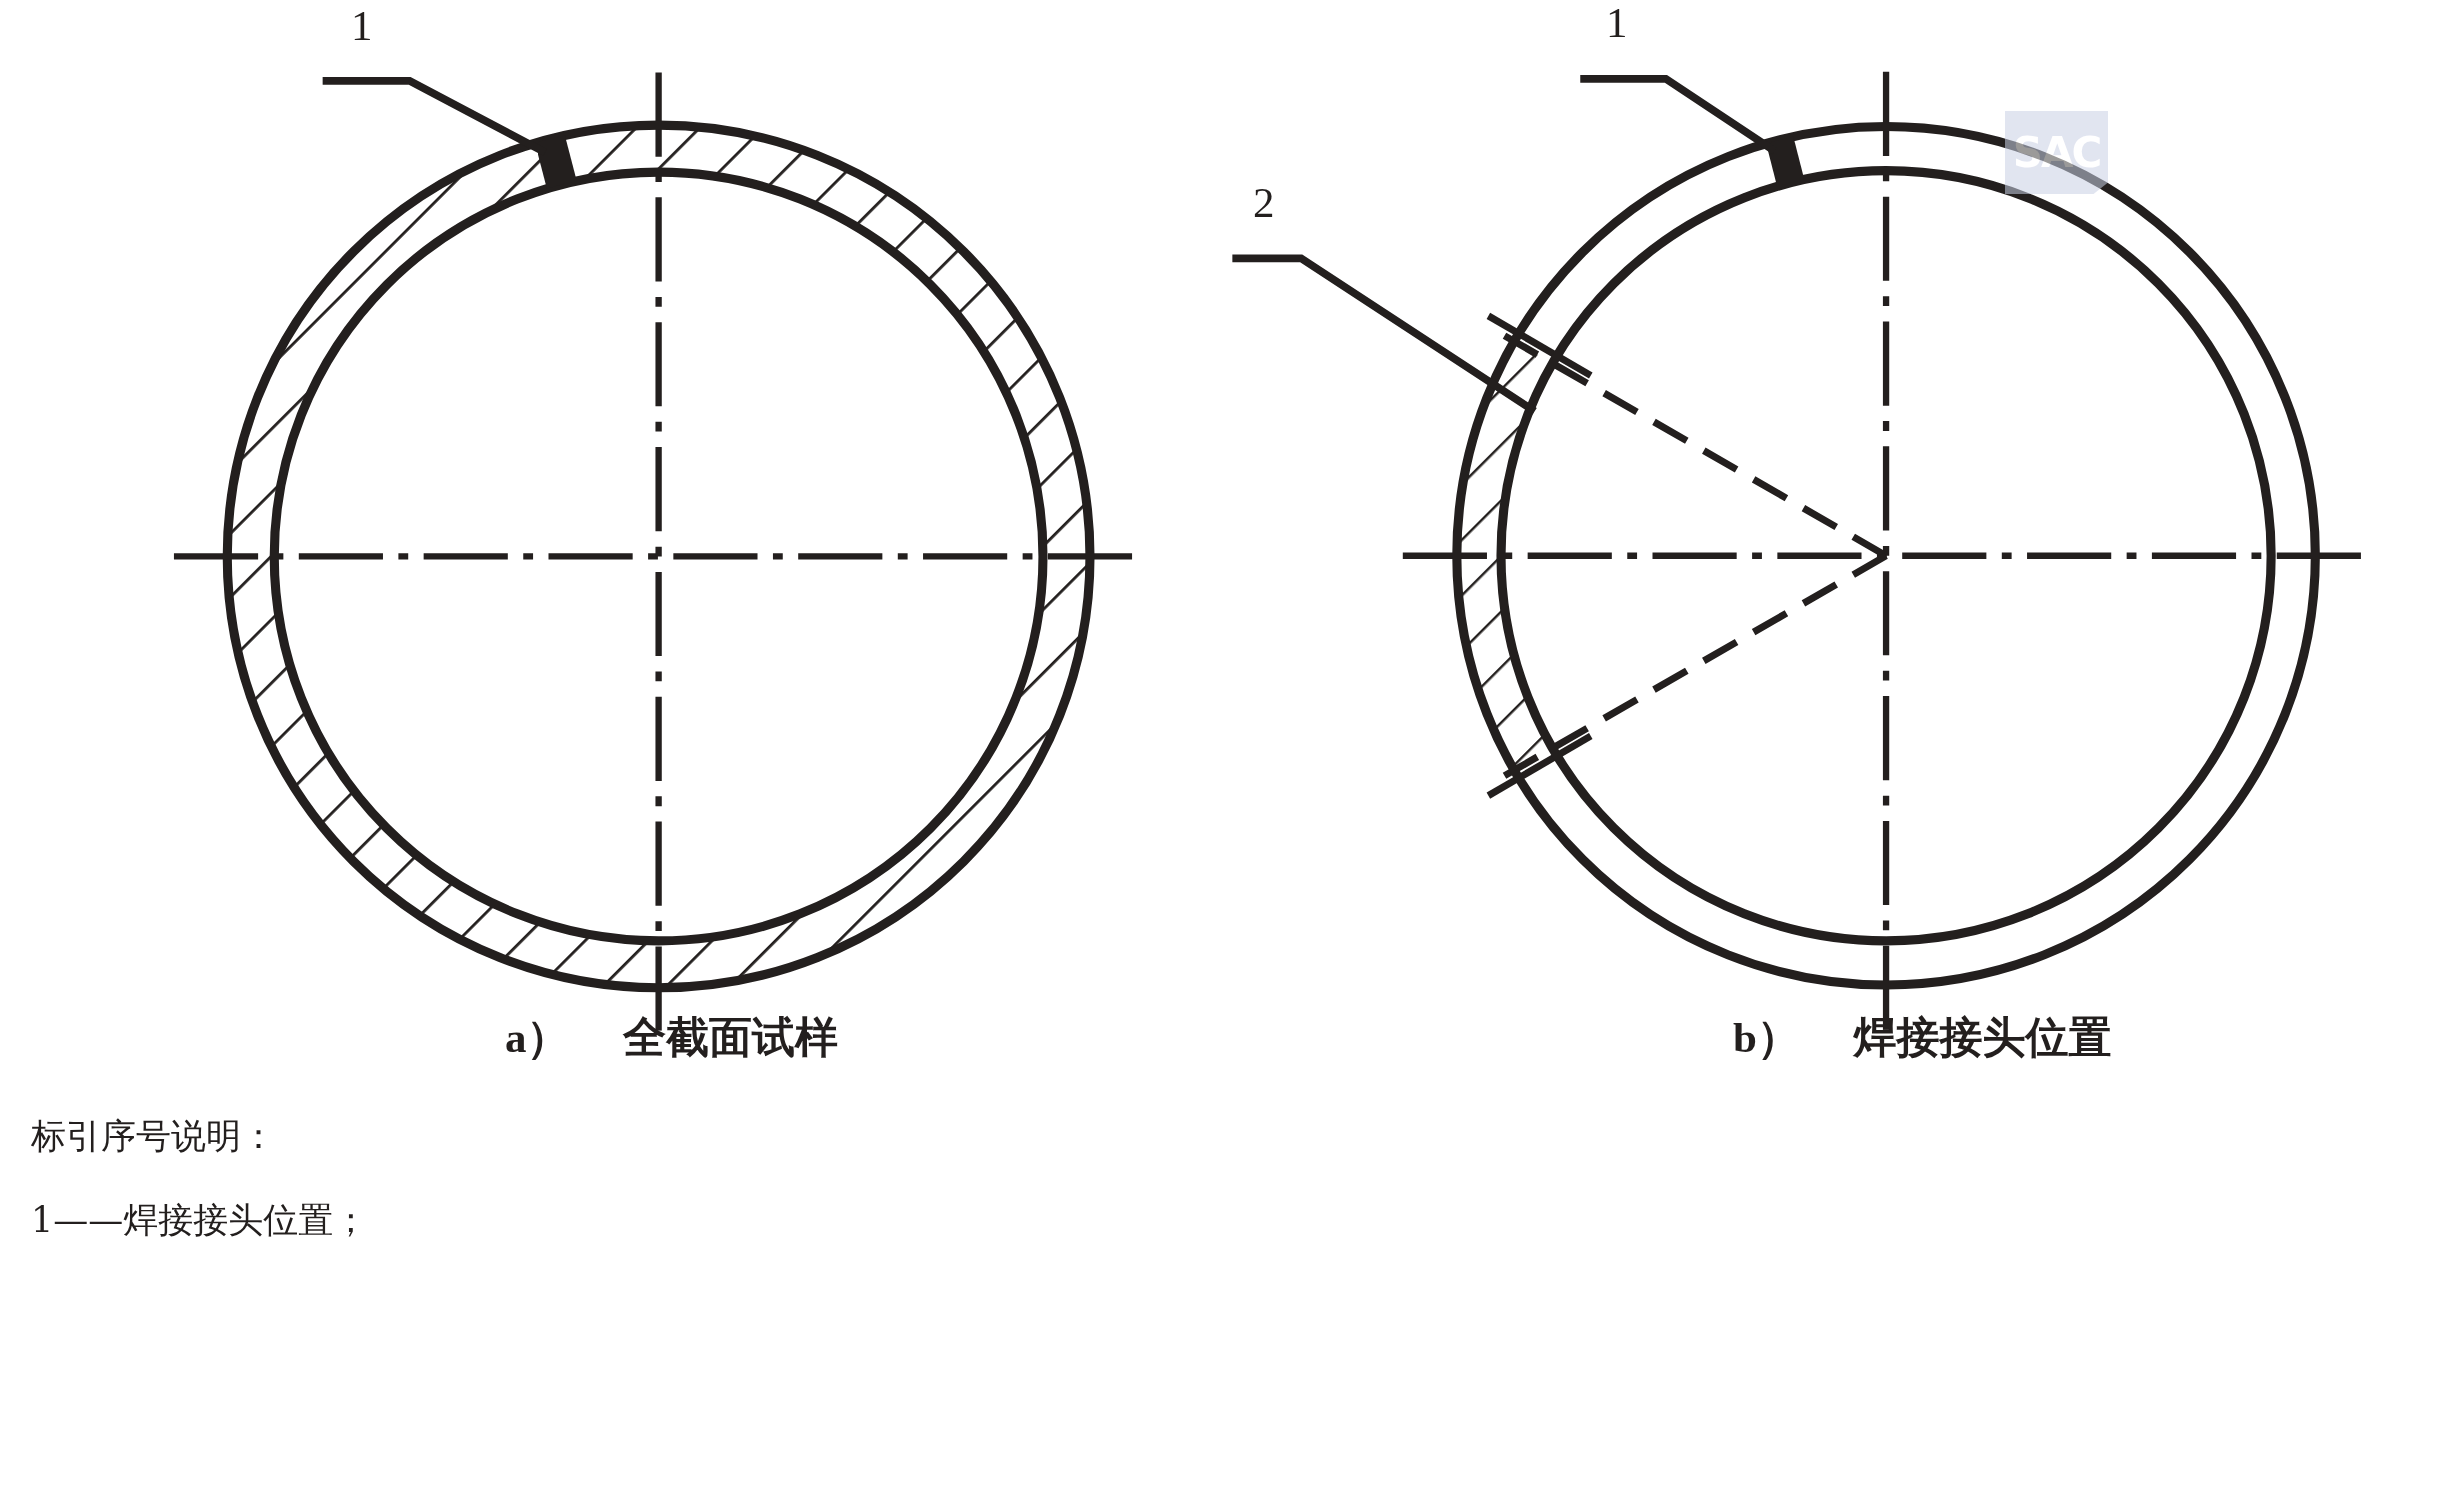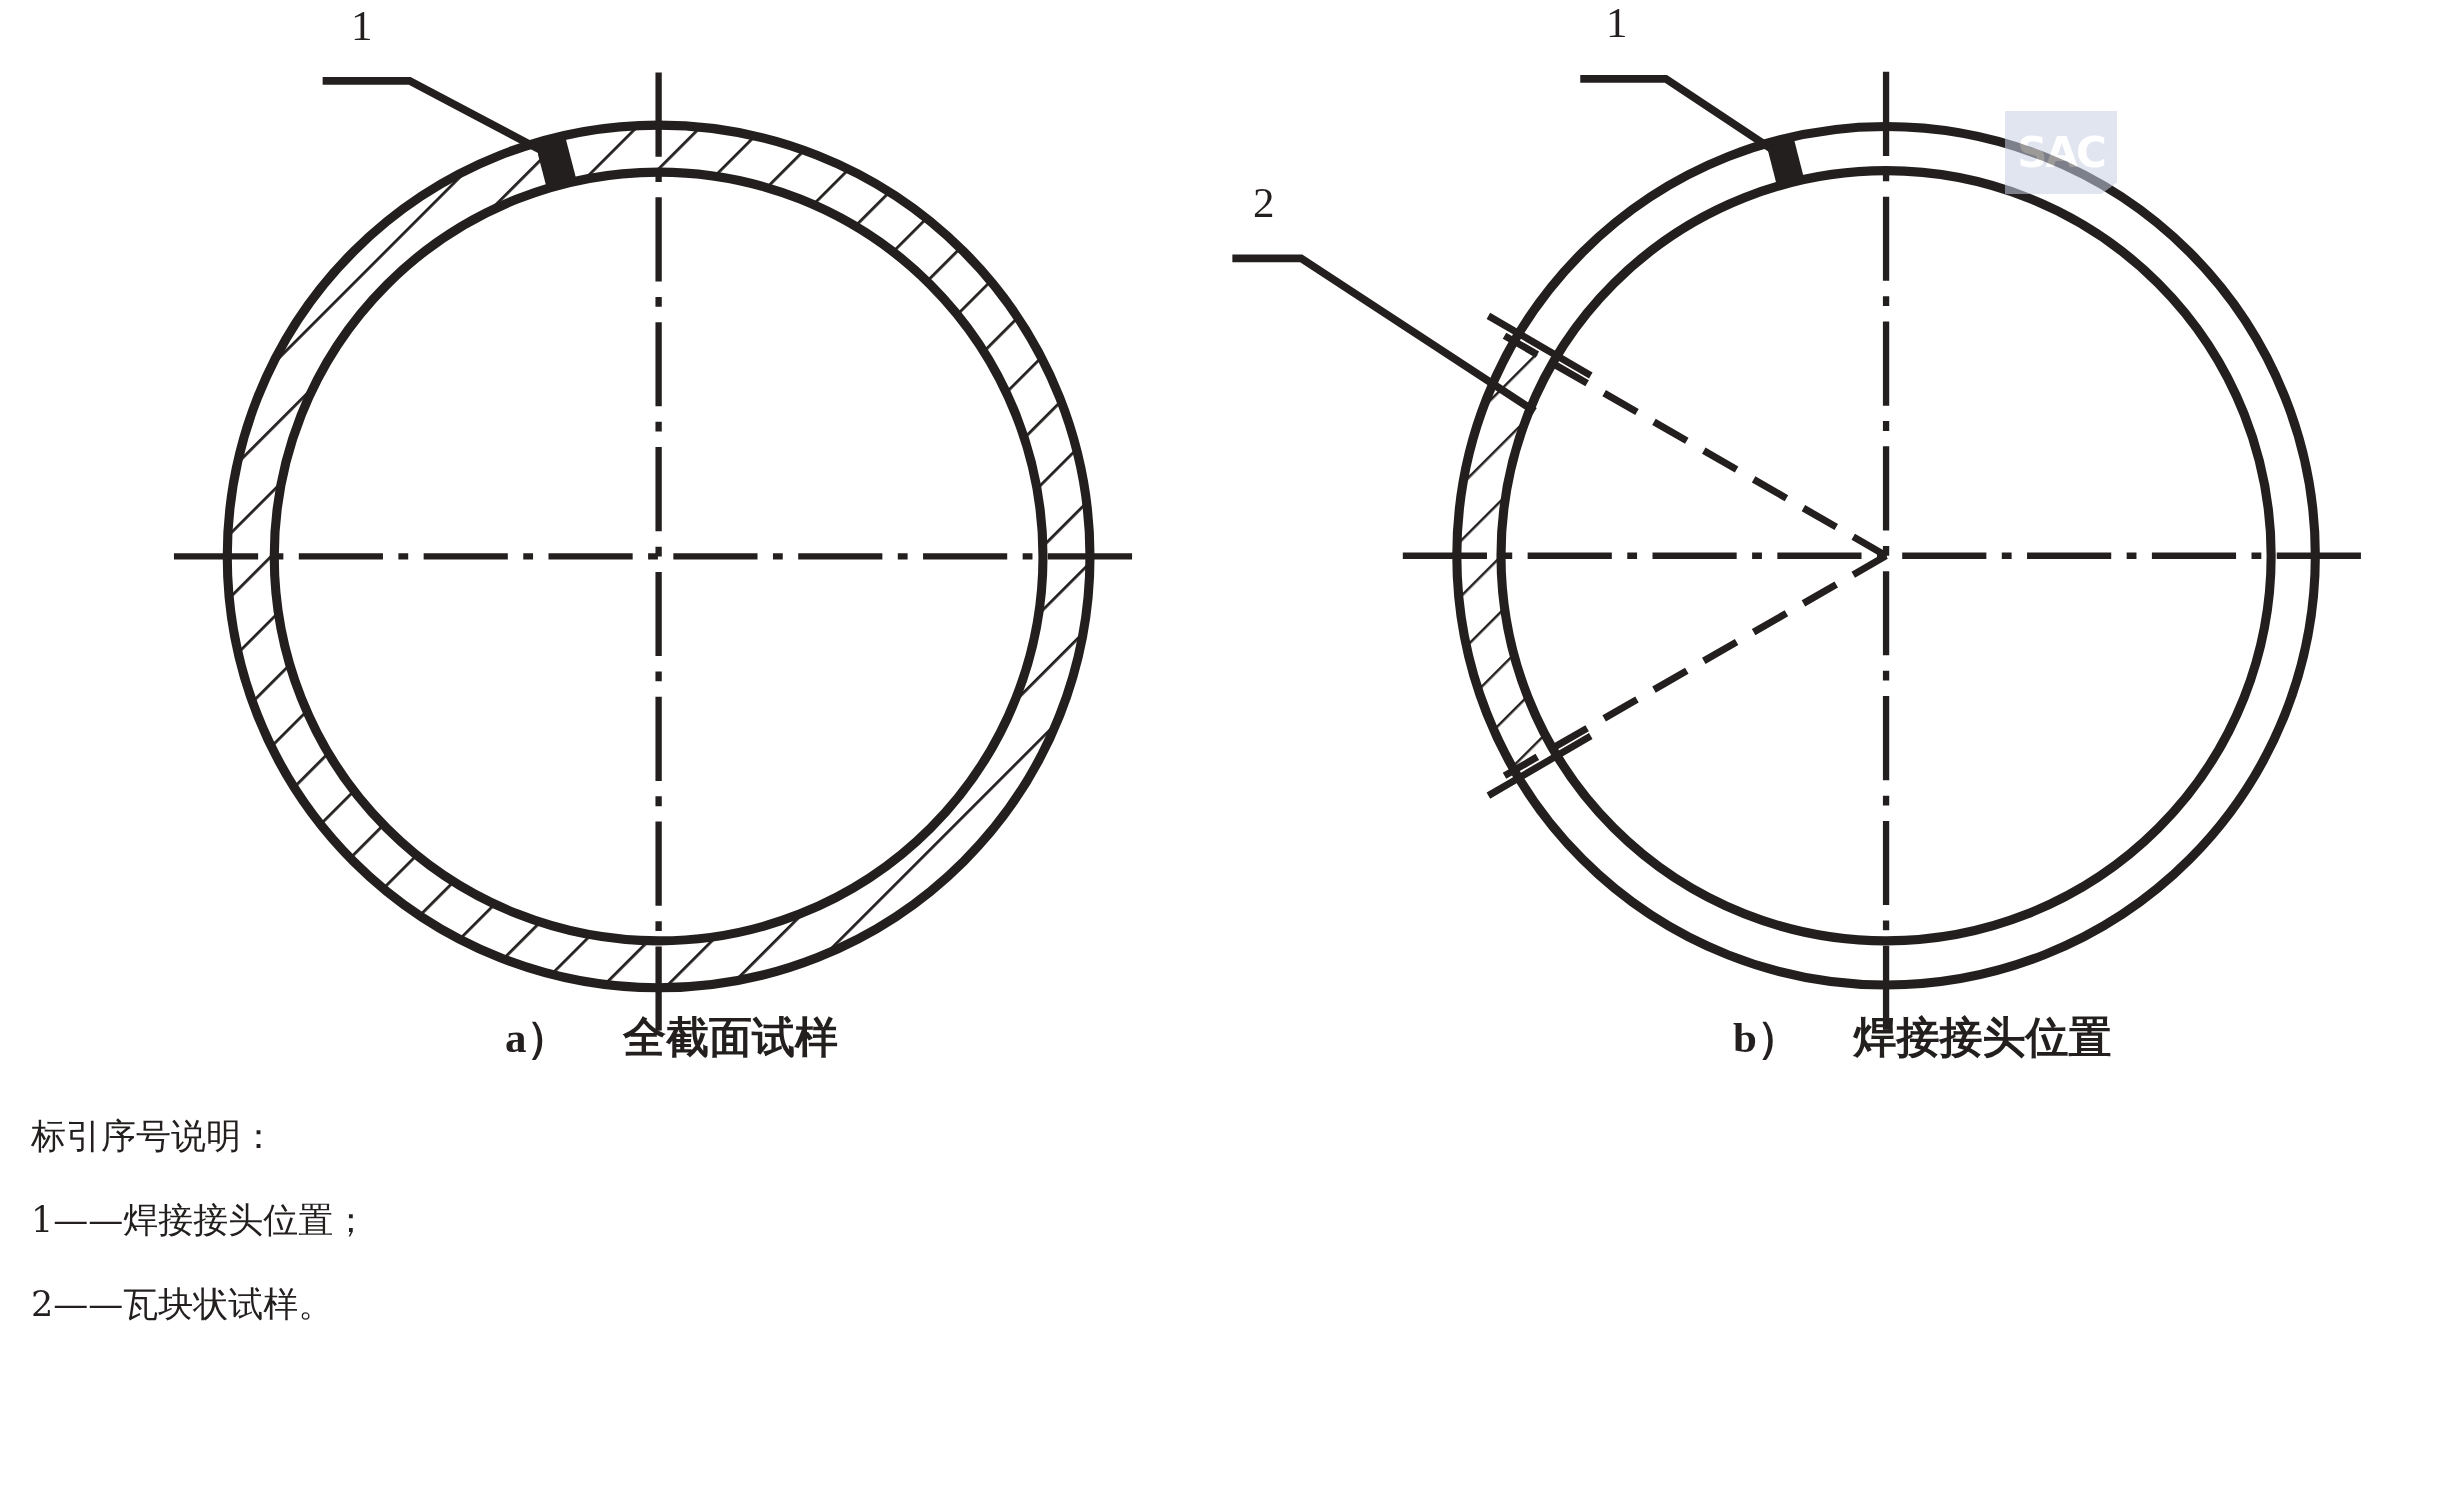--- a/index.html
+++ b/index.html
@@ -31,21 +31,21 @@
     font-family:"DejaVu Serif","Liberation Serif",serif;
   }
 
   .maincap{
     font-size:48px;line-height:1;font-weight:700;
     font-family:"DejaVu Sans","Liberation Sans",sans-serif;
   }
   .maincap .lat{font-family:"Liberation Serif","DejaVu Serif",serif;font-weight:700;}
 
   #watermark{
-    position:absolute;left:2005px;top:111px;width:112px;height:83px;
+    position:absolute;left:2005px;top:111px;width:103px;height:83px;
     background:#c9cfe4;opacity:.55;
     display:flex;align-items:center;justify-content:center;
     font-family:"DejaVu Sans","Liberation Sans",sans-serif;
     font-weight:700;font-size:42px;color:#ffffff;letter-spacing:-2.1px;
     clip-path:polygon(0 0,100% 0,100% 86%,86% 100%,0 100%);
     pointer-events:none;
   }
 </style>
 </head>
 <body>
@@ -142,17 +142,16 @@
   <div class="txt subcap" style="left:1733px;top:1016px;">
     <span class="paren">b）</span>
     <span style="display:inline-block;width:32px;"></span>
     <span class="cn">焊接接头位置</span>
   </div>
 
   <div class="txt legend-line" style="left:31px;top:1119px;">标引序号说明：</div>
 
   <div class="txt legend-line" style="left:31px;top:1203px;">1——焊接接头位置；</div>
 
-  <div class="txt legend-line" style="left:31px;top:1287px;">2——瓦块状试样。</div>
 
 
 </div>
 
 
 </body></html>

